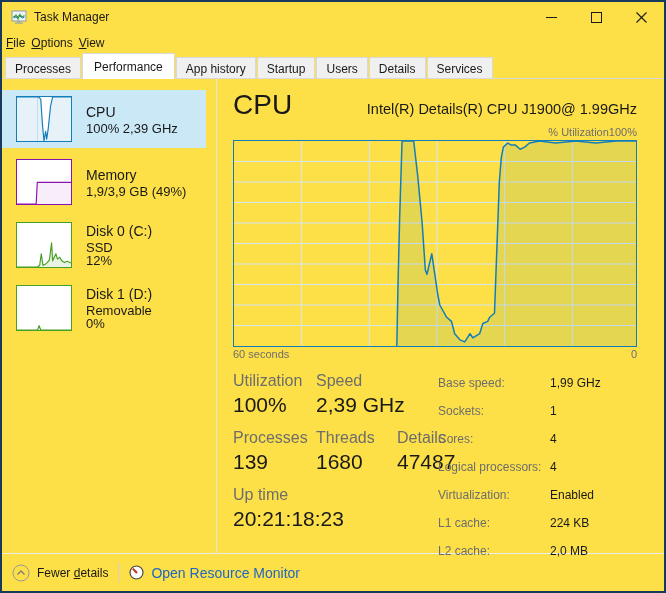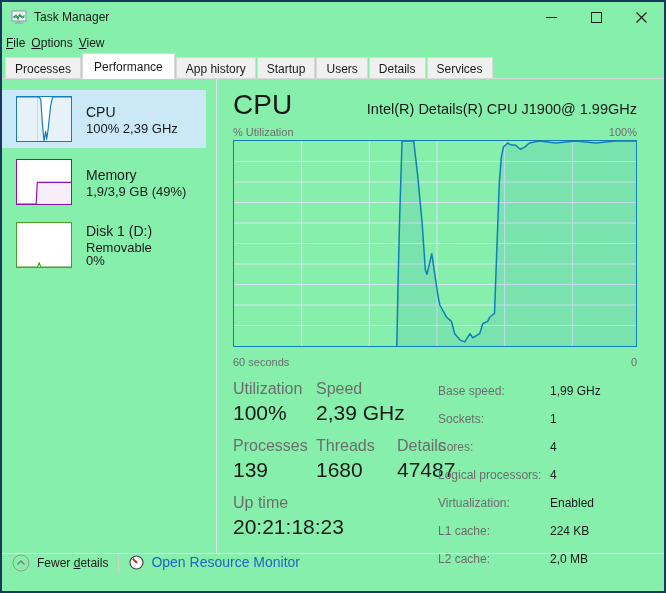--- a/index.html
+++ b/index.html
@@ -1,16 +1,16 @@
 <!DOCTYPE html>
 <html><head>
 <meta charset="utf-8">
 <style>
   html,body{margin:0;padding:0;background:#fff;}
-  .window{position:relative;width:666px;height:593px;box-sizing:border-box;border:2px solid #173a5c;background:#86efac;
+  .window{position:relative;width:666px;height:593px;box-sizing:border-box;border:2px solid #173a5c;background:#fde047;
     font-family:"Liberation Sans","DejaVu Sans",sans-serif;color:#191919;overflow:hidden;}
   
   .titlebar{height:30px;display:flex;align-items:center;padding-left:9px;}
   .app-icon{width:16px;height:16px;flex:0 0 auto;}
   .title{font-size:12px;margin-left:7px;}
   .caption-buttons{margin-left:auto;display:flex;height:100%;align-self:flex-start;}
   .cap-btn{width:45px;height:30px;display:flex;align-items:center;justify-content:center;cursor:default;}
   .min-glyph{width:11px;border-top:1px solid #1a1a1a;display:block;}
   .max-glyph{width:9px;height:9px;border:1px solid #1a1a1a;display:block;}
   
@@ -29,36 +29,36 @@
   .side-item.selected{background:#cbe8f7;}
   .thumb{width:56px;height:46px;box-sizing:border-box;border:1px solid;background:#fff;flex:0 0 auto;}
   .thumb svg{display:block;width:100%;height:100%;}
   .side-text{margin-left:14px;}
   .side-title{font-size:14px;margin-bottom:2px;}
   .side-sub{font-size:13px;line-height:13px;}
   .main{flex:1;padding:10px 22px 0 16px;box-sizing:border-box;}
   .main-header{display:flex;align-items:baseline;justify-content:space-between;width:404px;}
   .main-title{font-size:28px;font-weight:400;letter-spacing:0;}
   .main-processor{font-size:14.5px;}
-  .axis-row{display:flex;justify-content:space-between;font-size:11px;color:#6d6d6d;width:404px;margin-top:5px;margin-bottom:2px;}
+  .axis-row{display:flex;justify-content:flex-end;font-size:11px;color:#6d6d6d;width:404px;margin-top:5px;margin-bottom:2px;}
   .chart-box{width:404px;height:207px;box-sizing:border-box;border:1px solid #117dbb;}
   .chart-box svg{display:block;width:100%;height:100%;}
-  .xaxis-row{display:flex;justify-content:space-between;font-size:11px;color:#6d6d6d;width:404px;margin-top:9px;}
+  .xaxis-row{display:flex;justify-content:space-between;font-size:11px;color:#6d6d6d;width:404px;margin-top:1px;}
   
   .stats{display:flex;margin-top:12px;}
   .stats-left{width:205px;flex:0 0 auto;}
   .sgrid1{display:grid;grid-template-columns:83px auto;margin-bottom:12px;}
   .sgrid2{display:grid;grid-template-columns:83px 81px auto;margin-bottom:12px;}
   .lab{font-size:16px;color:#6d6d6d;white-space:nowrap;}
   .val{font-size:21px;color:#191919;white-space:nowrap;margin-top:3px;}
   .stats-right{display:grid;grid-template-columns:112px auto;align-content:start;row-gap:14px;font-size:12px;padding-top:4px;}
   .stats-right .lab{font-size:12px;}
   .dval{font-size:12px;color:#191919;white-space:nowrap;}
   
-  .footer{height:38px;border-top:1px solid #ececec;display:flex;align-items:flex-start;padding:0 10px;box-sizing:border-box;}
+  .footer{height:38px;border-top:1px solid #ececec;display:flex;align-items:center;padding:0 10px;box-sizing:border-box;}
   .fewer{display:flex;align-items:center;font-size:12px;color:#191919;}
   .fewer svg{margin-right:7px;}
   .f-divider{width:1px;height:19px;background:#d0d0d0;margin:0 10px;}
   .rm-link{display:flex;align-items:center;font-size:14px;}
   .rm-link svg{margin-right:7px;}
   .rm-text{color:#2166c2;}
 </style>
 </head>
 <body>
 
@@ -124,20 +124,33 @@
       <div class="side-item">
         <div class="thumb" style="border-color:#8b12ae">
             <svg viewBox="0 0 56 46" preserveAspectRatio="none">
               <polygon points="0,46 19.88,46 21,23.46 56,23.46 56,46 0,46" fill="rgba(139,18,174,0.07)" stroke="none"></polygon>
               <polyline points="0,46 19.88,46 21,23.46 56,23.46" fill="none" stroke="#8b12ae" stroke-width="1.2" stroke-linejoin="round"></polyline>
             </svg>
           </div>
         <div class="side-text">
           <div class="side-title">Memory</div>
           <div class="side-sub">1,9/3,9 GB (49%)</div>
+        </div>
+      </div>
+      <div class="side-item">
+        <div class="thumb" style="border-color:#46a023">
+            <svg viewBox="0 0 56 46" preserveAspectRatio="none">
+              <polygon points="0,46 21.28,46 23.52,44.16 25.2,32.199999999999996 26.88,44.16 29.12,43.239999999999995 31.360000000000003,41.4 33.6,38.64 35.84,20.7 36.96,39.56 38.64,35.88 40.32,32.199999999999996 42,37.72 44.24,35.88 46.48,39.56 49.28,41.4 52.080000000000005,40.02 56,41.86 56,46 0,46" fill="rgba(70,160,35,0.12)" stroke="none"></polygon>
+              <polyline points="0,46 21.28,46 23.52,44.16 25.2,32.199999999999996 26.88,44.16 29.12,43.239999999999995 31.360000000000003,41.4 33.6,38.64 35.84,20.7 36.96,39.56 38.64,35.88 40.32,32.199999999999996 42,37.72 44.24,35.88 46.48,39.56 49.28,41.4 52.080000000000005,40.02 56,41.86" fill="none" stroke="#46a023" stroke-width="1.2" stroke-linejoin="round"></polyline>
+            </svg>
+          </div>
+        <div class="side-text">
+          <div class="side-title">Disk 0 (C:)</div>
+          <div class="side-sub">SSD</div>
+          <div class="side-sub">12%</div>
         </div>
       </div>
       <div class="side-item">
         <div class="thumb" style="border-color:#46a023">
             <svg viewBox="0 0 56 46" preserveAspectRatio="none">
               <polygon points="0,46 21.28,46 22.959999999999997,41.4 24.64,46 56,46 56,46 0,46" fill="rgba(70,160,35,0.12)" stroke="none"></polygon>
               <polyline points="0,46 21.28,46 22.959999999999997,41.4 24.64,46 56,46" fill="none" stroke="#46a023" stroke-width="1.2" stroke-linejoin="round"></polyline>
             </svg>
           </div>
         <div class="side-text">

